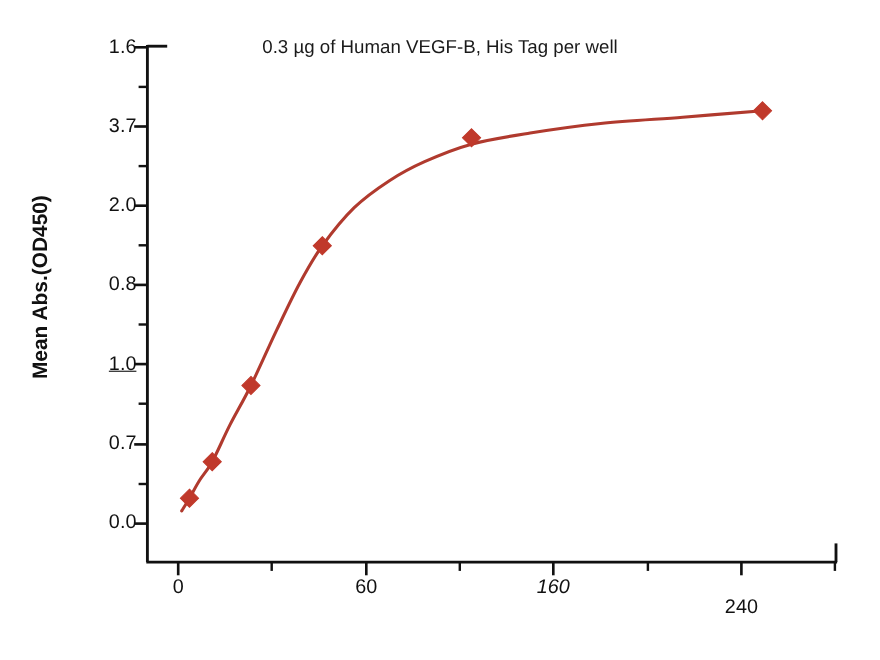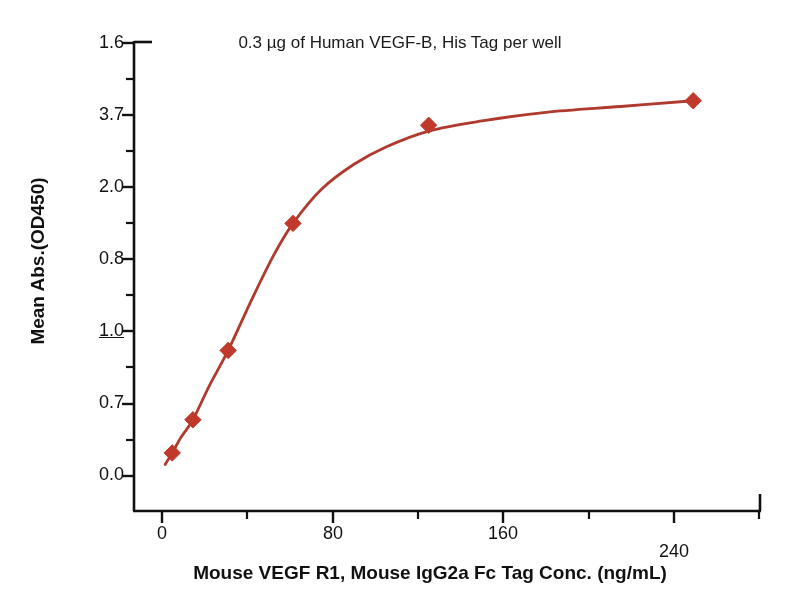--- a/index.html
+++ b/index.html
@@ -87,33 +87,32 @@
   }
 </style>
 </head>
 <body>
 
 <div id="chart-root">
 
   <div class="title-sub">0.3 µg of Human VEGF-B, His Tag per well</div>
 
   <div class="ylabel">Mean Abs.(OD450)</div>
-  <div class="xlabel">Mouse VEGF R1, Mouse IgG2a Fc Tag Conc. (ng/mL)</div>
 
   <div class="ytick-label" style="left:68px; top:32px;">1.6</div>
   <div class="ytick-label" style="left:68px; top:104px;">3.7</div>
   <div class="ytick-label" style="left:68px; top:176px;">2.0</div>
   <div class="ytick-label" style="left:68px; top:248px;">0.8</div>
   <div class="ytick-label" style="left:68px; top:320px;text-decoration:underline;">1.0</div>
   <div class="ytick-label" style="left:68px; top:392px;">0.7</div>
   <div class="ytick-label" style="left:68px; top:464px;">0.0</div>
 
   <div class="xtick-label" style="left:132px; top:523px;">0</div>
-  <div class="xtick-label" style="left:303px; top:523px;">80</div>
-  <div class="xtick-label" style="left:473px; top:523px;">160</div>
+  <div class="xtick-label" style="left:303px; top:523px;">60</div>
+  <div class="xtick-label" style="left:473px; top:523px;font-style:italic;">160</div>
   <div class="xtick-label" style="left:644px; top:541px;">240</div>
 
   <svg class="plot" viewBox="0 0 800 600">
 
     <line x1="134" y1="41" x2="134" y2="511" stroke="#111111" stroke-width="2.6"></line>
     <line x1="133" y1="511" x2="761" y2="511" stroke="#111111" stroke-width="2.6"></line>
 
     <line x1="134" y1="42" x2="152" y2="42" stroke="#111111" stroke-width="2.6"></line>
     <line x1="760" y1="511" x2="760" y2="494" stroke="#111111" stroke-width="2.6"></line>
 

